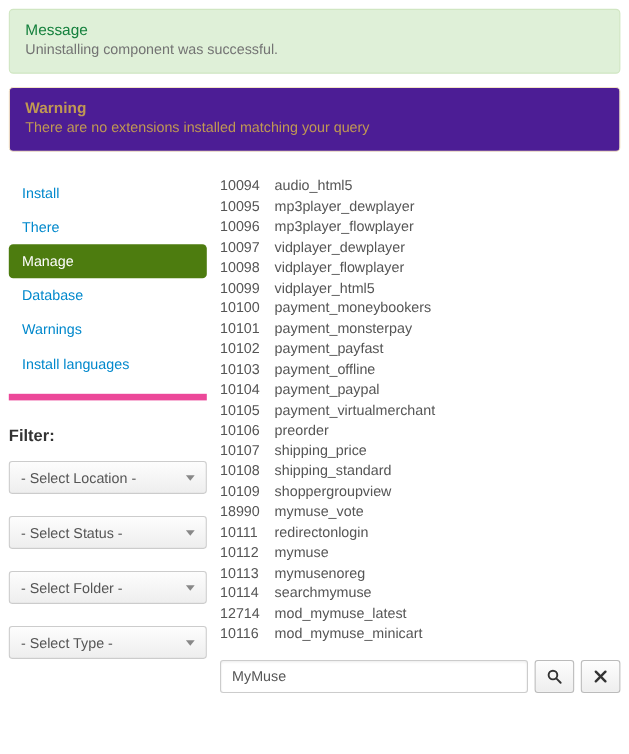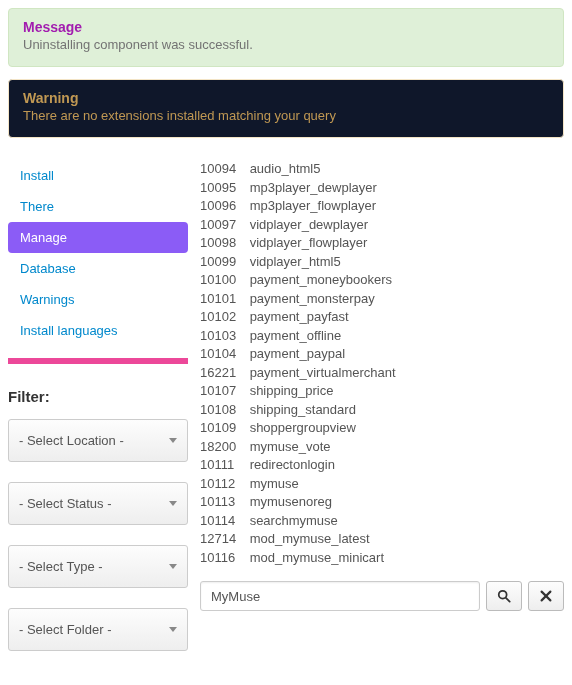--- a/index.html
+++ b/index.html
@@ -1,32 +1,32 @@
 <!DOCTYPE html>
 <html><head>
 <meta charset="utf-8">
 <style>
 * { box-sizing: border-box; margin: 0; padding: 0; }
 body { font-family: Arial, Helvetica, sans-serif; font-size: 13px; color: #555; background: #fff; width: 572px; }
 .container { padding: 8px; }
 .alert { border-radius: 4px; padding: 10px 14px 14px; margin-bottom: 12px; }
 .alert-success { background: #dff0d8; border: 1px solid #d0e6c2; }
-.alert-success .alert-title { color: #a21caf; font-weight: bold; font-size: 14px; margin-bottom: 2px; }
+.alert-success .alert-title { color: #15803d; font-weight: normal; font-size: 14px; margin-bottom: 2px; }
 .alert-success .alert-text { color: #737373; }
-.alert-warning { background: #0f172a; border: 1px solid #f3e4c6; }
+.alert-warning { background: #4c1d95; border: 1px solid #f3e4c6; }
 .alert-warning .alert-title { color: #c09853; font-weight: bold; font-size: 14px; margin-bottom: 2px; }
 .alert-warning .alert-text { color: #c09853; }
 .main { display: flex; gap: 12px; margin-top: 22px; }
 .sidebar { width: 180px; flex-shrink: 0; }
 .nav { list-style: none; border-bottom: 6px solid #ec4899; padding-bottom: 12px; margin-bottom: 24px; }
 .nav li { padding: 8px 12px; color: #0088cc; cursor: pointer; border-radius: 4px; }
-.nav li.active { background: #8b5cf6; color: #fff; }
+.nav li.active { background: #4d7c0f; color: #fff; }
 .filter-label { font-weight: bold; color: #333; margin-bottom: 14px; font-size: 15px; }
 .select-wrap { position: relative; margin-bottom: 20px; }
-.select-btn { width: 100%; height: 43px; background: linear-gradient(#fdfdfd, #eeeeee); border: 1px solid #ccc; border-radius: 3px; padding: 0 10px; text-align: left; color: #555; font-size: 13px; cursor: pointer; display: flex; align-items: center; justify-content: space-between; }
+.select-btn { width: 100%; height: 30px; background: linear-gradient(#fdfdfd, #eeeeee); border: 1px solid #ccc; border-radius: 3px; padding: 0 10px; text-align: left; color: #555; font-size: 13px; cursor: pointer; display: flex; align-items: center; justify-content: space-between; }
 .select-btn .caret { border-left: 4px solid transparent; border-right: 4px solid transparent; border-top: 5px solid #888; width: 0; height: 0; }
 .content { flex: 1; padding-top: 0; }
 .item-list { list-style: none; }
 .item-list li { color: #555; line-height: 18.5px; font-size: 13px; }
 .item-list li .id { display: inline-block; min-width: 46px; }
 .search-row { display: flex; gap: 6px; margin-top: 14px; align-items: stretch; }
 .search-input { flex: 1; height: 30px; border: 1px solid #ccc; border-radius: 3px; padding: 0 10px; font-size: 13px; color: #555; box-shadow: inset 0 1px 2px rgba(0,0,0,0.07); }
 .icon-btn { width: 36px; height: 30px; border: 1px solid #bbb; border-radius: 3px; background: linear-gradient(#fdfdfd, #eeeeee); cursor: pointer; display: flex; align-items: center; justify-content: center; color: #333; }
 .icon-btn svg { width: 14px; height: 14px; }
 </style>
@@ -65,50 +65,51 @@
         </button>
       </div>
       <div class="select-wrap">
         <button class="select-btn">
           <span>- Select Status -</span>
           <span class="caret"></span>
         </button>
       </div>
       <div class="select-wrap">
         <button class="select-btn">
-          <span>- Select Type -</span>
+          <span>- Select Folder -</span>
           <span class="caret"></span>
         </button>
       </div>
       <div class="select-wrap">
         <button class="select-btn">
-          <span>- Select Folder -</span>
+          <span>- Select Type -</span>
           <span class="caret"></span>
         </button>
       </div>
     </div>
 
     <div class="content">
       <ul class="item-list" id="item-list">
           <li><span class="id">10094</span> <span>audio_html5</span></li>
           <li><span class="id">10095</span> <span>mp3player_dewplayer</span></li>
           <li><span class="id">10096</span> <span>mp3player_flowplayer</span></li>
           <li><span class="id">10097</span> <span>vidplayer_dewplayer</span></li>
           <li><span class="id">10098</span> <span>vidplayer_flowplayer</span></li>
           <li><span class="id">10099</span> <span>vidplayer_html5</span></li>
           <li><span class="id">10100</span> <span>payment_moneybookers</span></li>
           <li><span class="id">10101</span> <span>payment_monsterpay</span></li>
           <li><span class="id">10102</span> <span>payment_payfast</span></li>
           <li><span class="id">10103</span> <span>payment_offline</span></li>
           <li><span class="id">10104</span> <span>payment_paypal</span></li>
-          <li><span class="id">16221</span> <span>payment_virtualmerchant</span></li>
+          <li><span class="id">10105</span> <span>payment_virtualmerchant</span></li>
+          <li><span class="id">10106</span> <span>preorder</span></li>
           <li><span class="id">10107</span> <span>shipping_price</span></li>
           <li><span class="id">10108</span> <span>shipping_standard</span></li>
           <li><span class="id">10109</span> <span>shoppergroupview</span></li>
-          <li><span class="id">18200</span> <span>mymuse_vote</span></li>
+          <li><span class="id">18990</span> <span>mymuse_vote</span></li>
           <li><span class="id">10111</span> <span>redirectonlogin</span></li>
           <li><span class="id">10112</span> <span>mymuse</span></li>
           <li><span class="id">10113</span> <span>mymusenoreg</span></li>
           <li><span class="id">10114</span> <span>searchmymuse</span></li>
           <li><span class="id">12714</span> <span>mod_mymuse_latest</span></li>
           <li><span class="id">10116</span> <span>mod_mymuse_minicart</span></li>
         </ul>
 
       <div class="search-row">
         <input type="text" class="search-input" value="MyMuse" style="">

